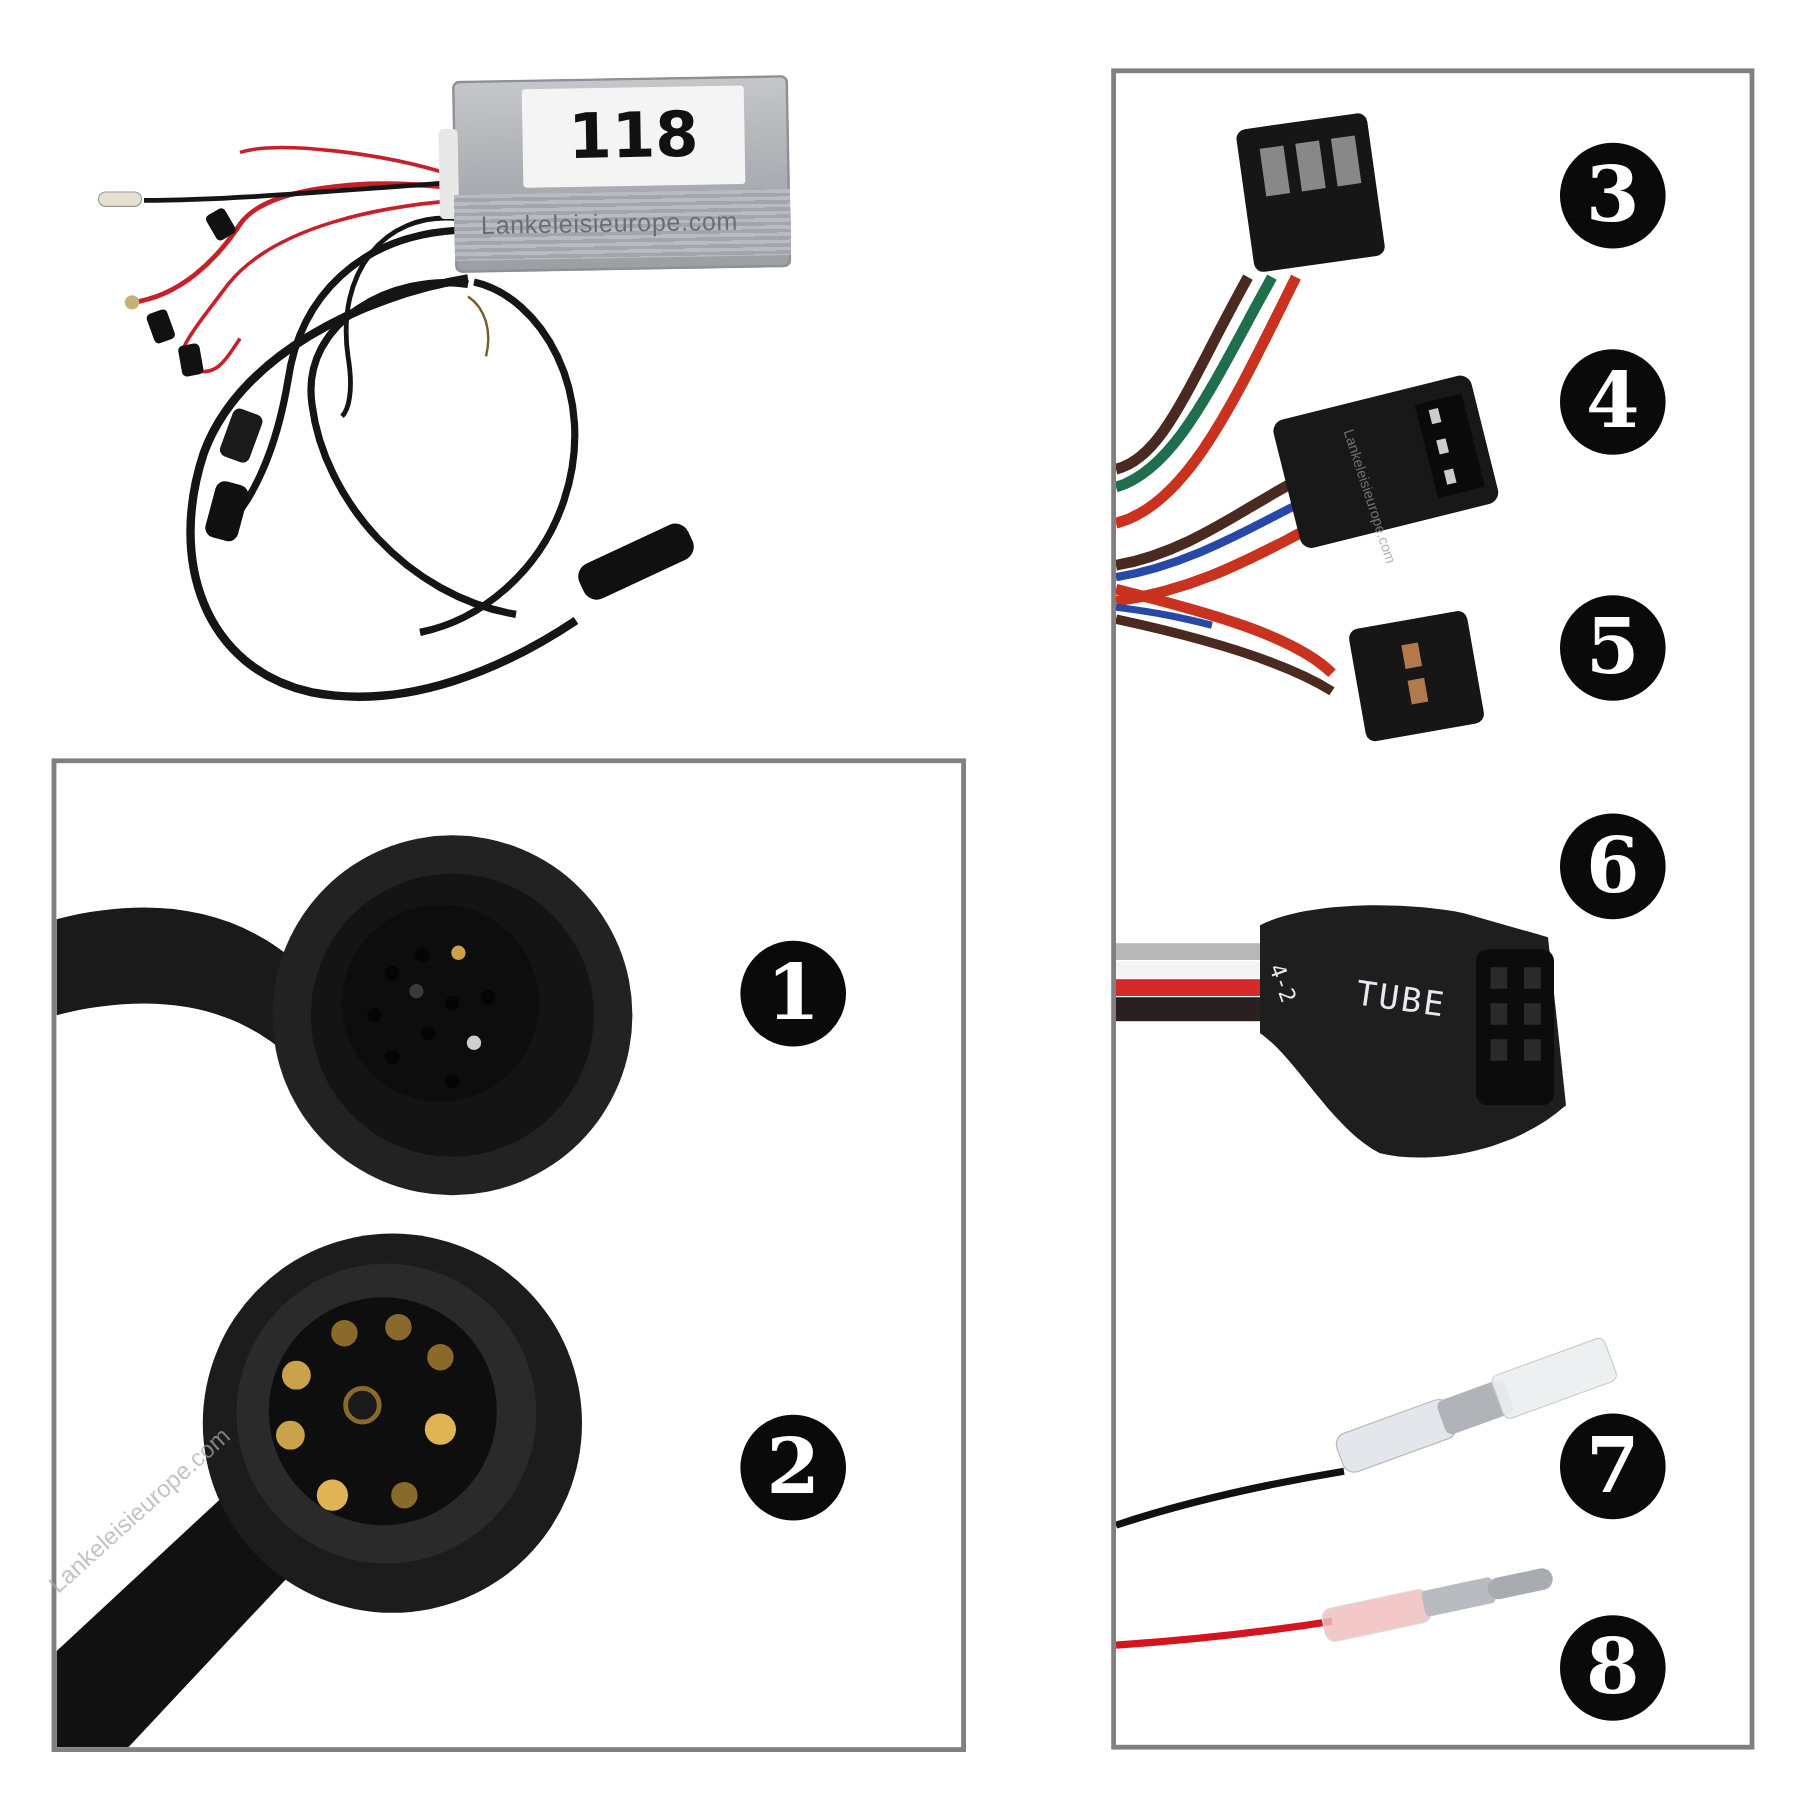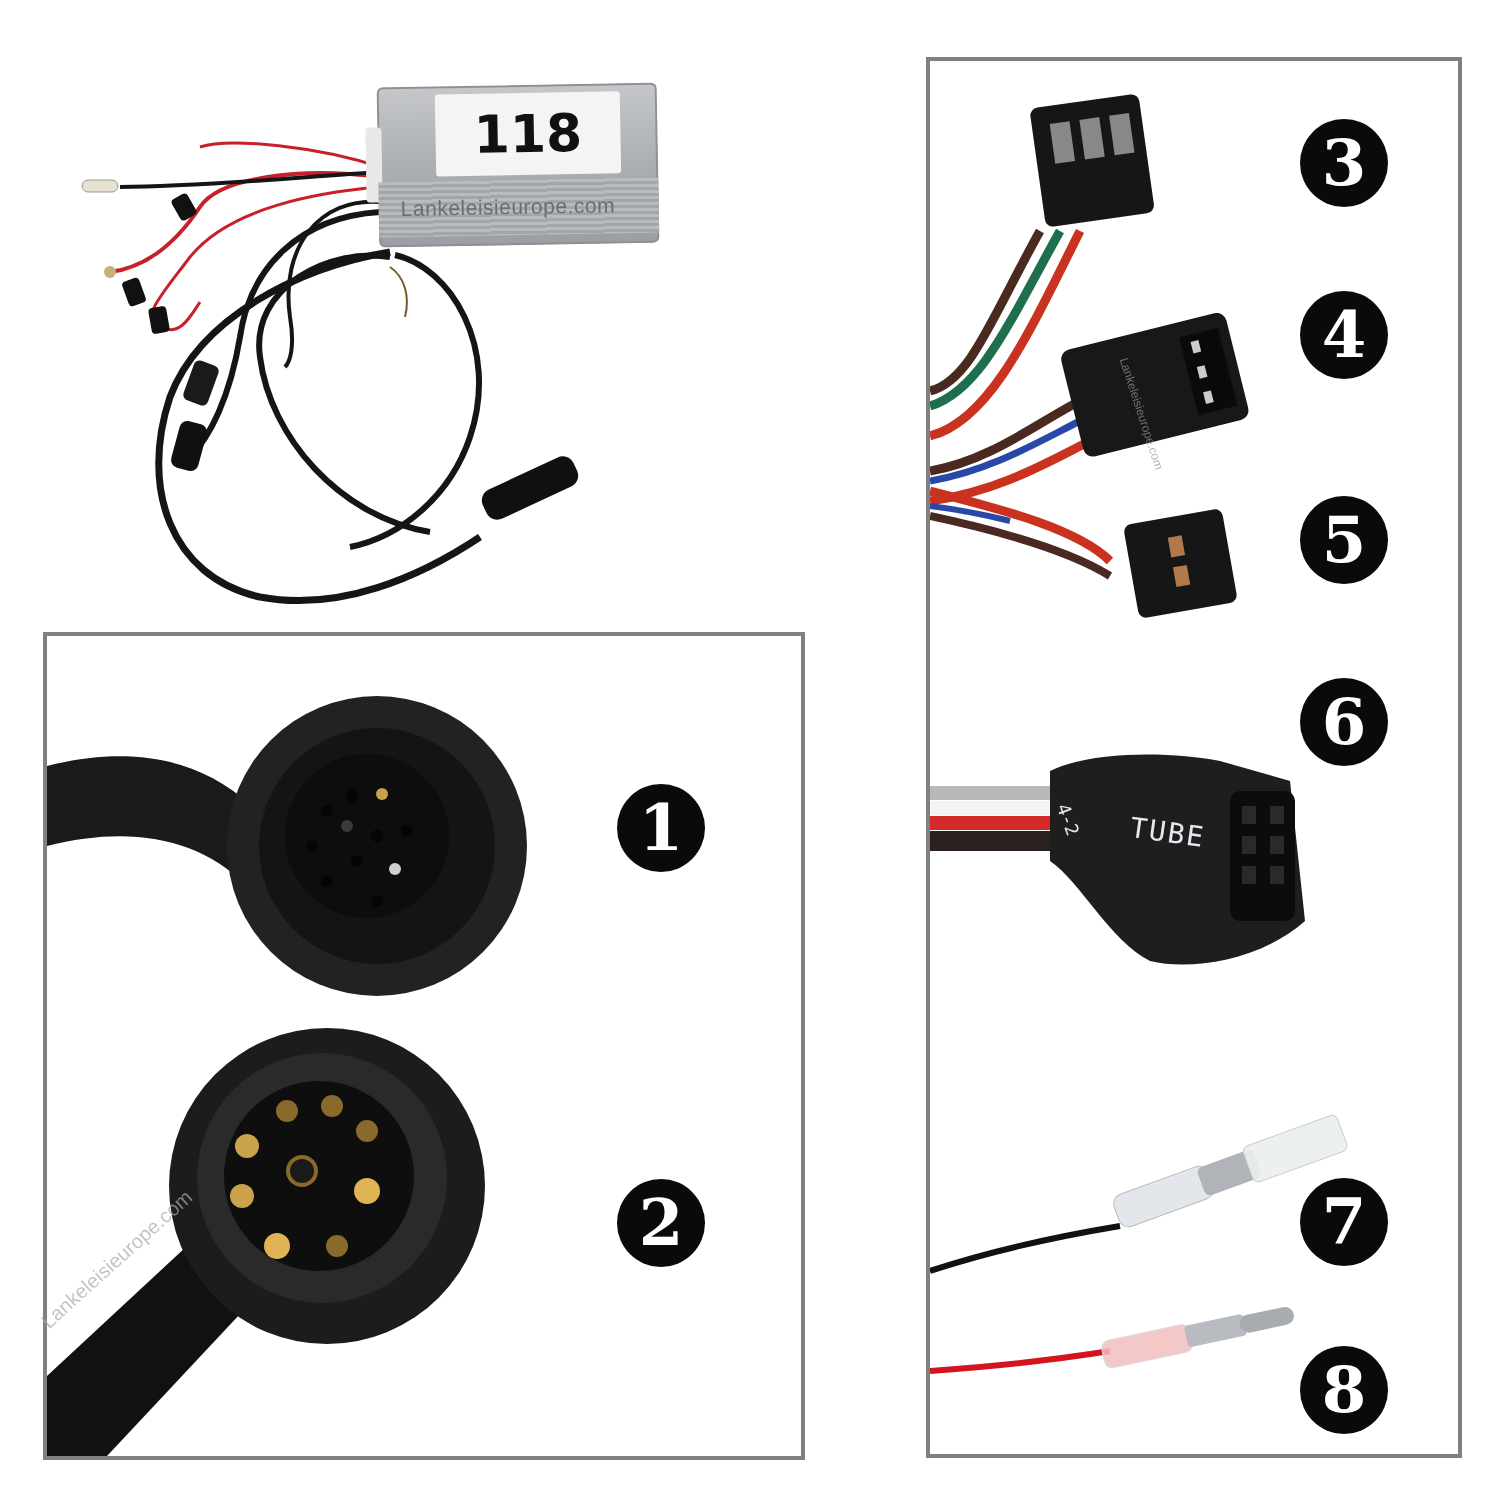--- a/index.html
+++ b/index.html
@@ -40,21 +40,21 @@
   }
   #controller .endcap {
     position: absolute; left: -12px; top: 40px; width: 16px; height: 75px; background: #e8e8e8; border-radius: 4px;
   }
 
   .wm-text { font-family: "Liberation Sans", sans-serif; color: rgba(150,150,150,0.75); white-space: nowrap; }
 </style>
 </head>
 <body>
 
-<div class="abs" style="left:70px;top:77px;width:560px;height:540px;">
+<div class="abs" style="left:70px;top:57px;width:560px;height:540px;">
   <svg class="abs" style="left:0;top:0" width="560" height="540" viewBox="70 60 560 540">
 
     <path d="M390 235 C 300 250, 200 300, 170 380 C 140 470, 170 560, 260 580 C 340 595, 420 560, 480 520" stroke="#151515" stroke-width="7" fill="none"></path>
     <path d="M390 240 C 330 230, 250 270, 260 340 C 270 420, 340 500, 430 515" stroke="#151515" stroke-width="6" fill="none"></path>
     <path d="M395 238 C 450 250, 500 330, 470 420 C 450 480, 400 520, 350 530" stroke="#151515" stroke-width="6" fill="none"></path>
     <path d="M380 195 C 300 200, 250 250, 240 320 C 230 380, 210 420, 190 440" stroke="#151515" stroke-width="6" fill="none"></path>
     <path d="M380 185 C 320 180, 280 230, 290 300 C 295 330, 290 345, 285 350" stroke="#151515" stroke-width="4" fill="none"></path>
 
     <path d="M380 160 C 300 150, 220 160, 200 190 C 180 220, 150 250, 110 255" stroke="#c8202a" stroke-width="4" fill="none"></path>
     <path d="M380 170 C 320 175, 230 190, 190 240 C 160 280, 140 300, 160 310 C 180 320, 190 300, 200 285" stroke="#c8202a" stroke-width="3" fill="none"></path>

